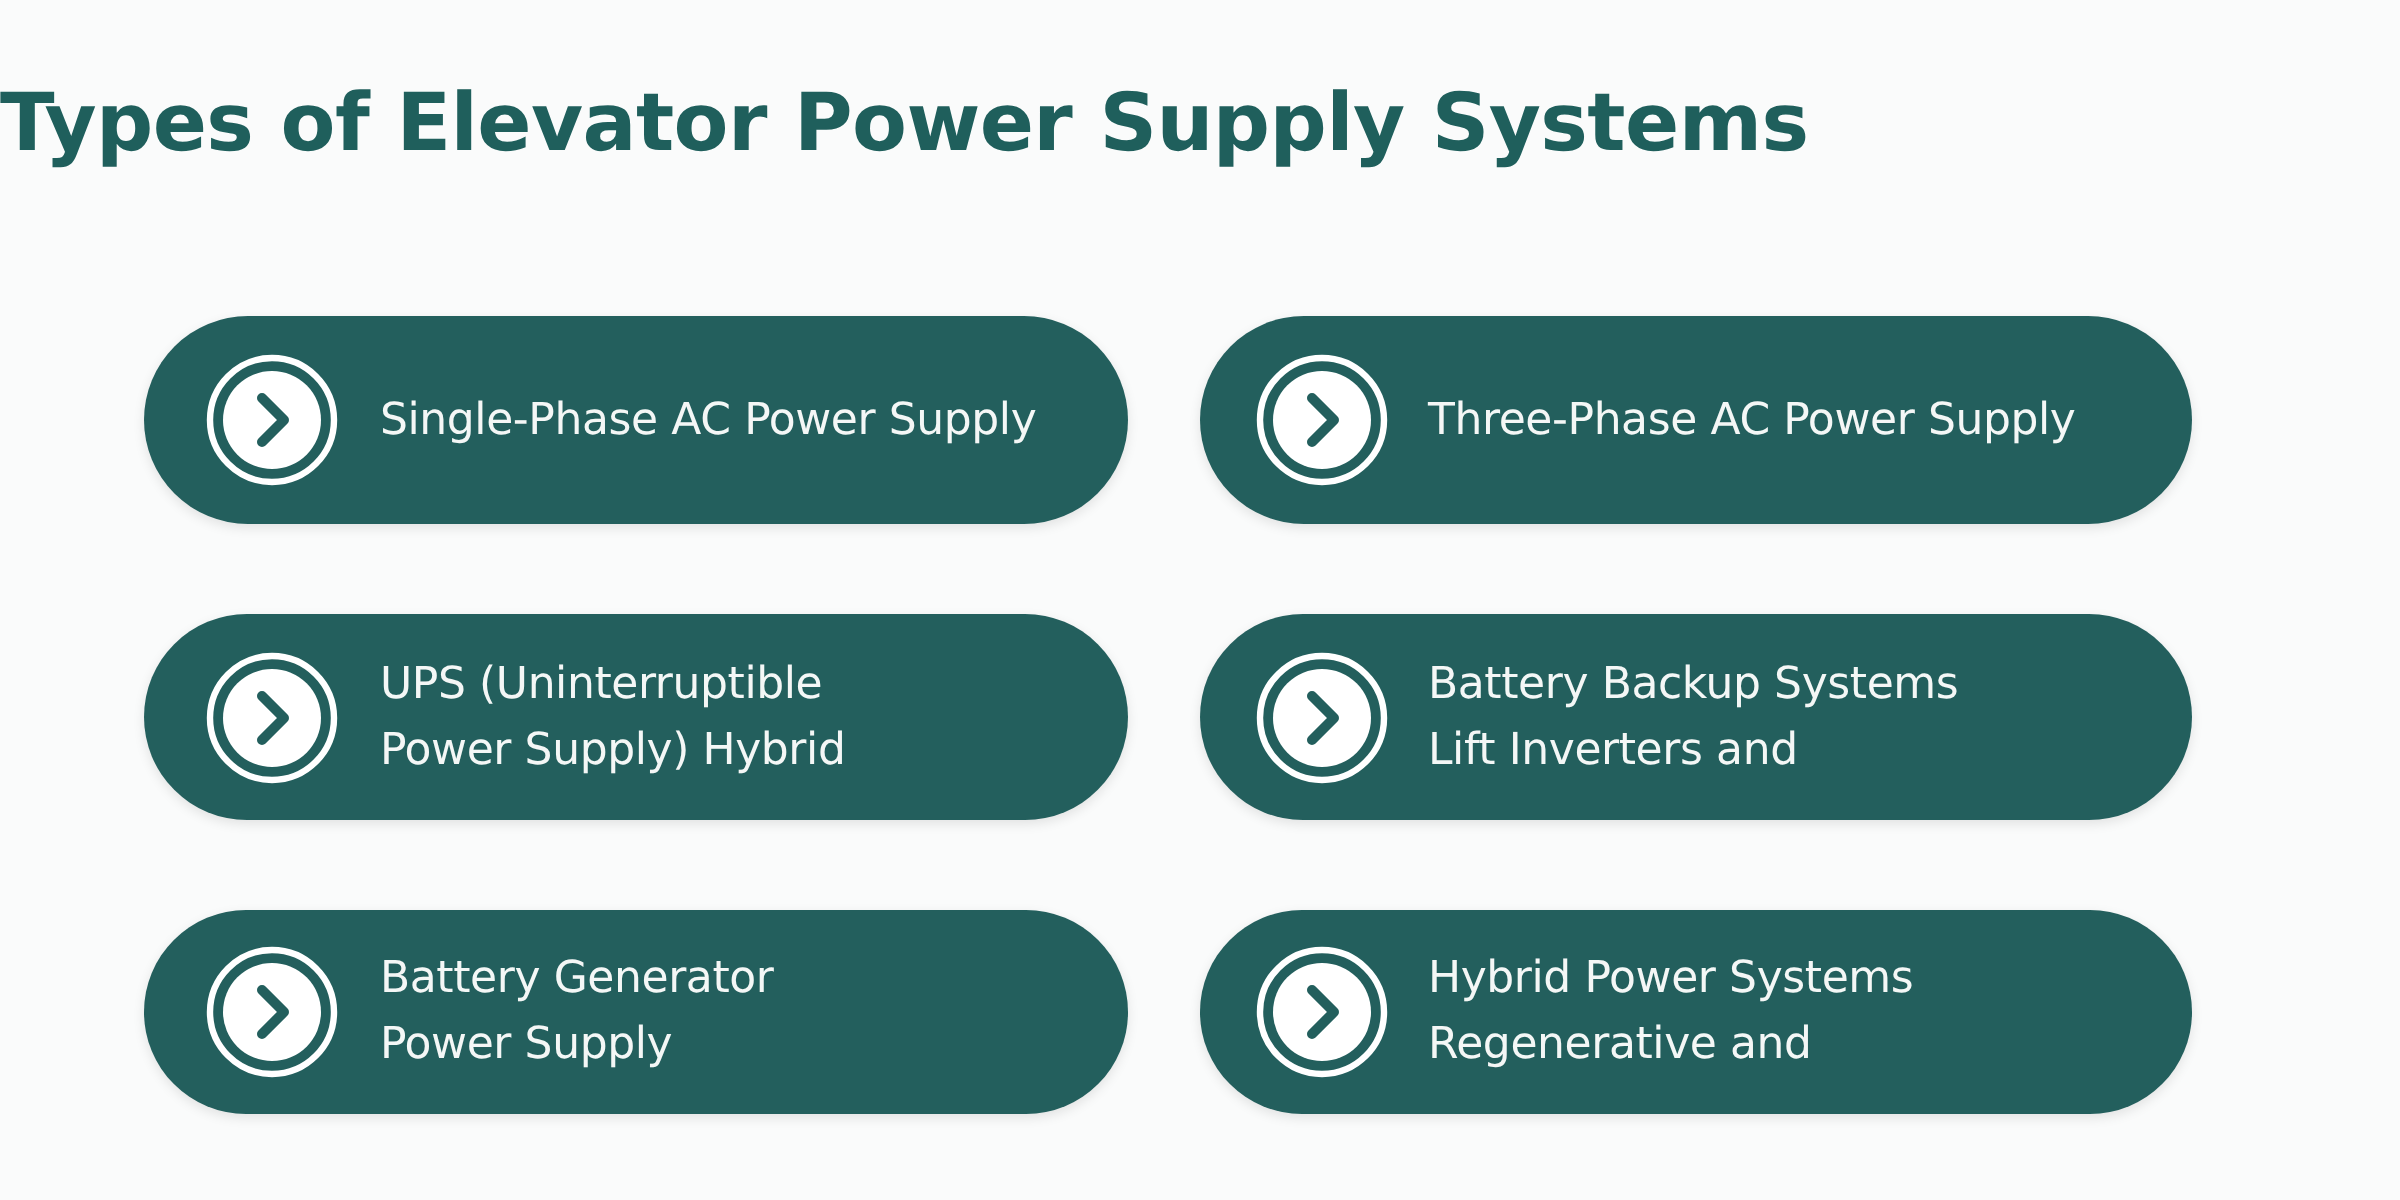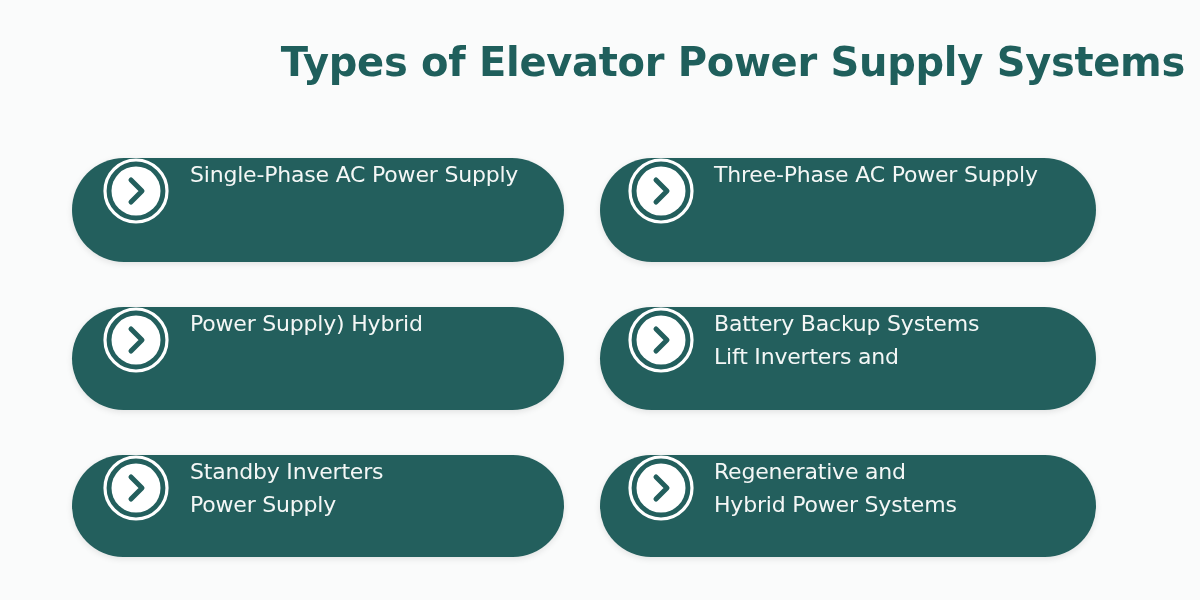--- a/index.html
+++ b/index.html
@@ -12,35 +12,36 @@
       background: #fafbfb;
       position: relative;
       overflow: hidden;
       font-family: "Liberation Sans", "DejaVu Sans", sans-serif;
     }
     .title {
       position: absolute;
       left: 0;
       top: 34px;
       width: 1185px;
-      text-align: right;
+      text-align: left;
       font-family: "DejaVu Sans", "Liberation Sans", sans-serif;
       font-weight: bold;
       font-size: 40px;
       letter-spacing: -0.3px;
       color: #1f5f5c;
       line-height: 56px;
     }
     .pill {
       position: absolute;
       height: 104px;
       border-radius: 52px;
       background: #235f5d;
       box-shadow: 0 2px 6px rgba(0,0,0,0.10);
       display: flex;
+      align-items: center;
       box-sizing: border-box;
       cursor: pointer;
     }
     .pill.left  { left: 72px;  width: 492px; }
     .pill.right { left: 600px; width: 496px; }
     .pill.r1 { top: 158px; }
     .pill.r2 { top: 307px; height: 103px; }
     .pill.r3 { top: 455px; height: 102px; }
 
     .icon-wrap {
@@ -100,20 +101,21 @@
 
 <div class="pill left r2">
   <div class="icon-wrap">
     <svg viewBox="0 0 66 66">
         <circle cx="33" cy="33" r="31" fill="none" stroke="#ffffff" stroke-width="3.2"></circle>
         <circle cx="33" cy="33" r="24.5" fill="#ffffff"></circle>
         <polyline points="28,22 39,33 28,44" fill="none" stroke="#235f5d" stroke-width="5" stroke-linecap="round" stroke-linejoin="round"></polyline>
       </svg>
   </div>
   <div class="label">
+    <span>UPS (Uninterruptible</span>
     <span>Power Supply) Hybrid</span>
   </div>
 </div>
 
 <div class="pill right r2">
   <div class="icon-wrap">
     <svg viewBox="0 0 66 66">
         <circle cx="33" cy="33" r="31" fill="none" stroke="#ffffff" stroke-width="3.2"></circle>
         <circle cx="33" cy="33" r="24.5" fill="#ffffff"></circle>
         <polyline points="28,22 39,33 28,44" fill="none" stroke="#235f5d" stroke-width="5" stroke-linecap="round" stroke-linejoin="round"></polyline>
@@ -127,30 +129,30 @@
 
 <div class="pill left r3">
   <div class="icon-wrap">
     <svg viewBox="0 0 66 66">
         <circle cx="33" cy="33" r="31" fill="none" stroke="#ffffff" stroke-width="3.2"></circle>
         <circle cx="33" cy="33" r="24.5" fill="#ffffff"></circle>
         <polyline points="28,22 39,33 28,44" fill="none" stroke="#235f5d" stroke-width="5" stroke-linecap="round" stroke-linejoin="round"></polyline>
       </svg>
   </div>
   <div class="label">
-    <span>Standby Inverters</span>
+    <span>Battery Generator</span>
     <span>Power Supply</span>
   </div>
 </div>
 
 <div class="pill right r3">
   <div class="icon-wrap">
     <svg viewBox="0 0 66 66">
         <circle cx="33" cy="33" r="31" fill="none" stroke="#ffffff" stroke-width="3.2"></circle>
         <circle cx="33" cy="33" r="24.5" fill="#ffffff"></circle>
         <polyline points="28,22 39,33 28,44" fill="none" stroke="#235f5d" stroke-width="5" stroke-linecap="round" stroke-linejoin="round"></polyline>
       </svg>
   </div>
   <div class="label">
+    <span>Hybrid Power Systems</span>
     <span>Regenerative and</span>
-    <span>Hybrid Power Systems</span>
   </div>
 </div>
 
 </body></html>

